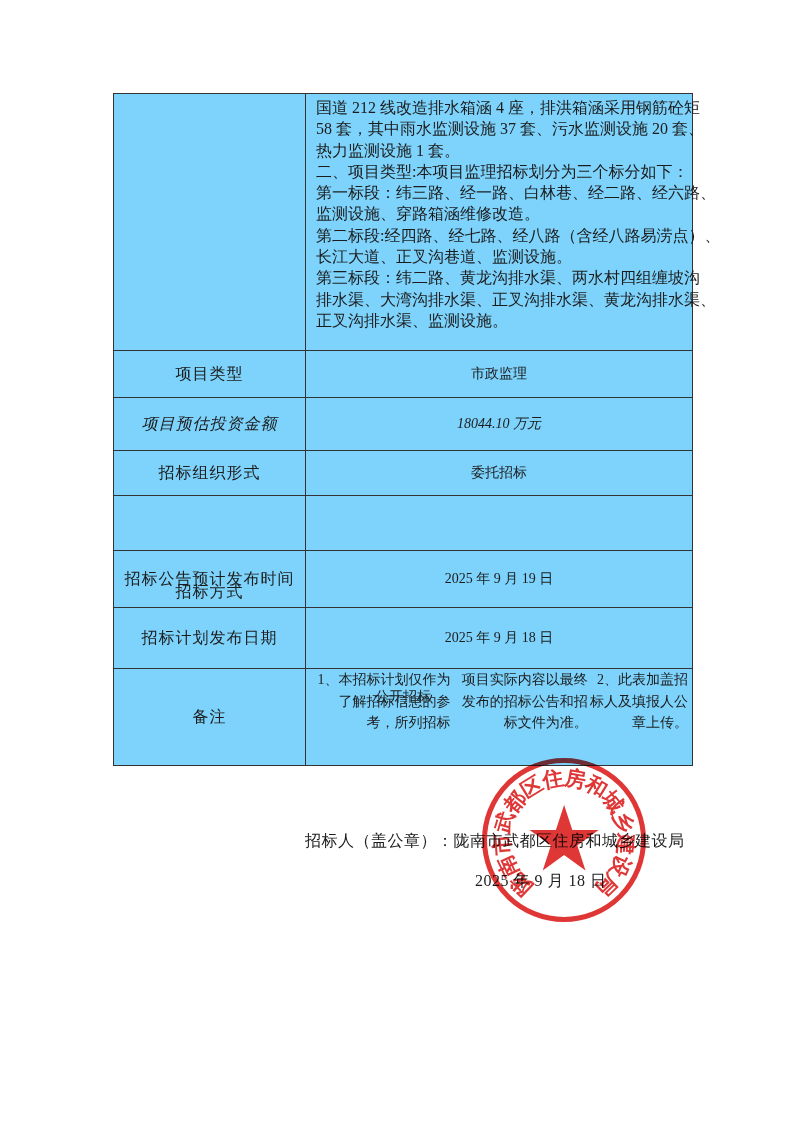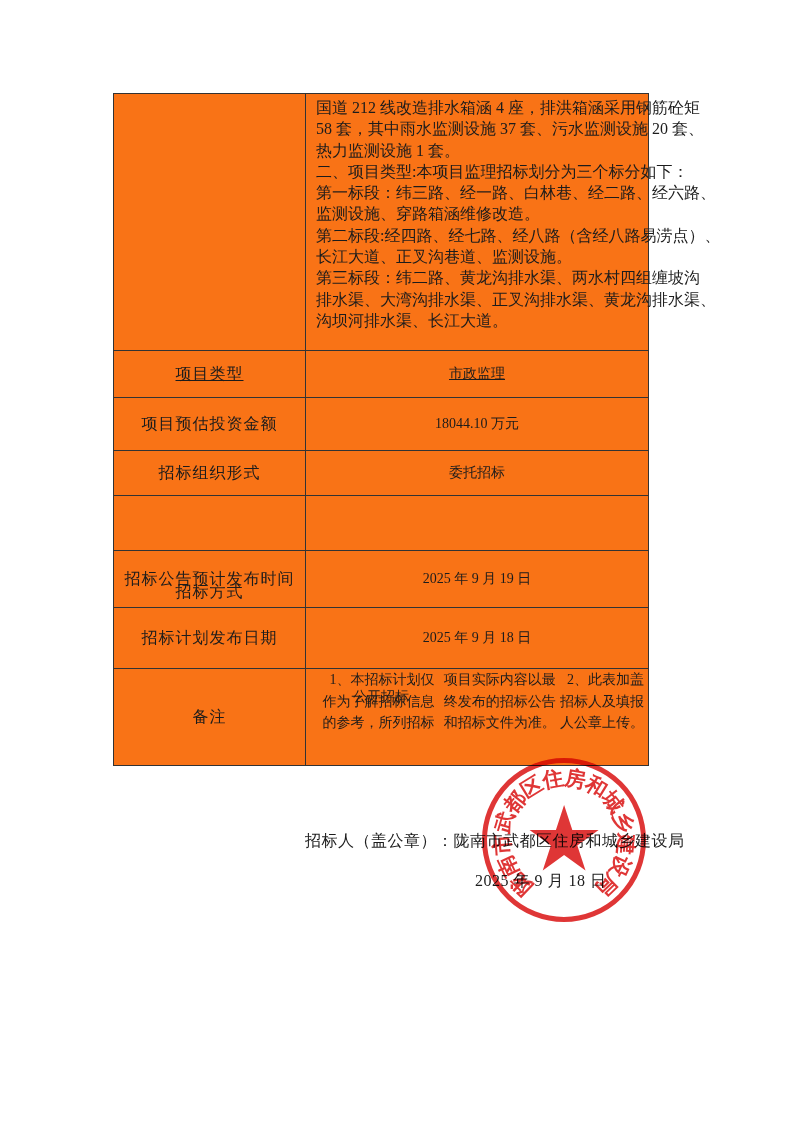--- a/index.html
+++ b/index.html
@@ -2,37 +2,37 @@
 <html><head>
 <meta charset="utf-8">
 <style>
   html,body { margin:0; padding:0; }
   body {
     width:793px; height:1122px; background:#ffffff; position:relative;
     font-family:"Liberation Serif","DejaVu Serif",serif; color:#1c1c1c;
     overflow:hidden;
   }
   .doc-table {
-    position:absolute; left:113px; top:93px; width:536px;
-    border:1px solid #333; box-sizing:border-box; background:#f97316;
+    position:absolute; left:113px; top:93px; width:580px;
+    border:1px solid #333; box-sizing:border-box; background:#7dd3fc;
   }
   .t-row { display:flex; border-bottom:1px solid #333; box-sizing:border-box; }
   .t-row.last { border-bottom:none; }
   .c1 {
     width:192px; flex:0 0 192px; border-right:1px solid #333; box-sizing:border-box;
     display:flex; align-items:center; justify-content:center;
     font-size:16px; letter-spacing:1px;
   }
   .c2 {
     flex:1; display:flex; align-items:center; justify-content:center;
     font-size:14px; box-sizing:border-box;
   }
   .h-long { height:257px; }
-  .h-r2 { height:47px;text-decoration:underline; }
-  .h-r3 { height:53px; }
+  .h-r2 { height:47px; }
+  .h-r3 { height:53px;font-style:italic; }
   .h-r4 { height:45px; }
   .h-r5 { height:55px;flex-direction:column; }
   .h-r6 { height:57px; }
   .h-r7 { height:61px; }
   .h-r8 { height:96px; }
   .long-cell {
     display:block; padding:3px 6px 0 10px; line-height:21.3px;
     font-size:16px; text-align:left;
   }
   .long-cell .line { white-space:nowrap; }
@@ -74,21 +74,21 @@
         <div class="line">国道 212 线改造排水箱涵 4 座，排洪箱涵采用钢筋砼矩</div>
         <div class="line">58 套，其中雨水监测设施 37 套、污水监测设施 20 套、</div>
         <div class="line">热力监测设施 1 套。</div>
         <div class="line">二、项目类型:本项目监理招标划分为三个标分如下：</div>
         <div class="line">第一标段：纬三路、经一路、白林巷、经二路、经六路、</div>
         <div class="line">监测设施、穿路箱涵维修改造。</div>
         <div class="line">第二标段:经四路、经七路、经八路（含经八路易涝点）、</div>
         <div class="line">长江大道、正叉沟巷道、监测设施。</div>
         <div class="line">第三标段：纬二路、黄龙沟排水渠、两水村四组缠坡沟</div>
         <div class="line">排水渠、大湾沟排水渠、正叉沟排水渠、黄龙沟排水渠、</div>
-        <div class="line">沟坝河排水渠、长江大道。</div>
+        <div class="line">正叉沟排水渠、监测设施。</div>
       </div>
   </div>
 
   <div class="t-row h-r2">
     <div class="c1">项目类型</div>
     <div class="c2">市政监理</div>
   </div>
 
   <div class="t-row h-r3">
     <div class="c1">项目预估投资金额</div>

